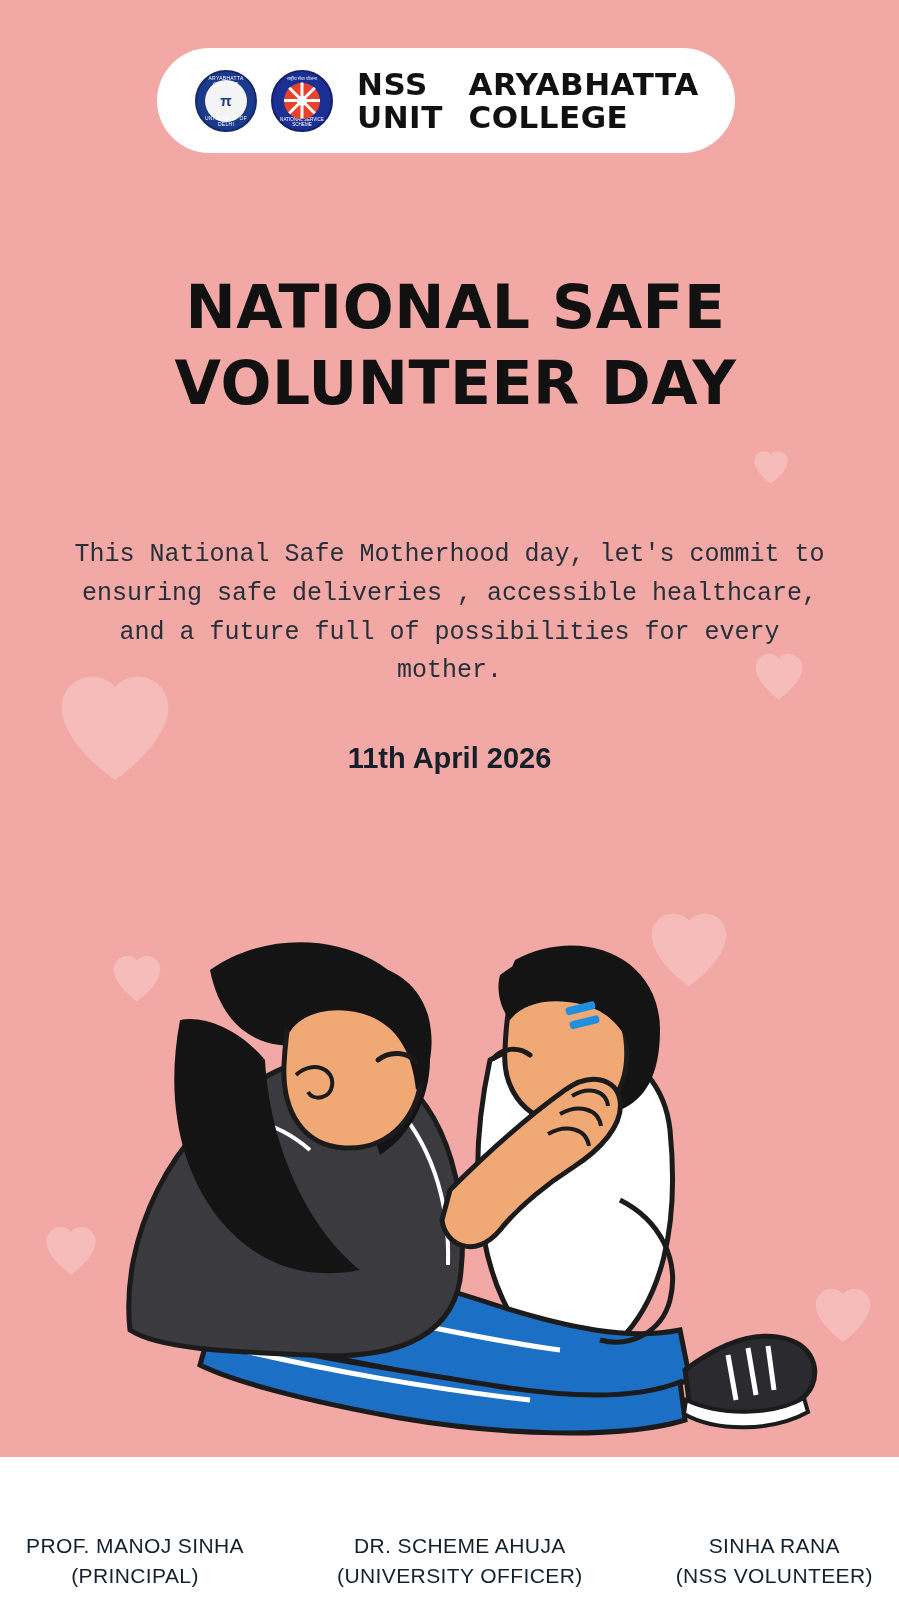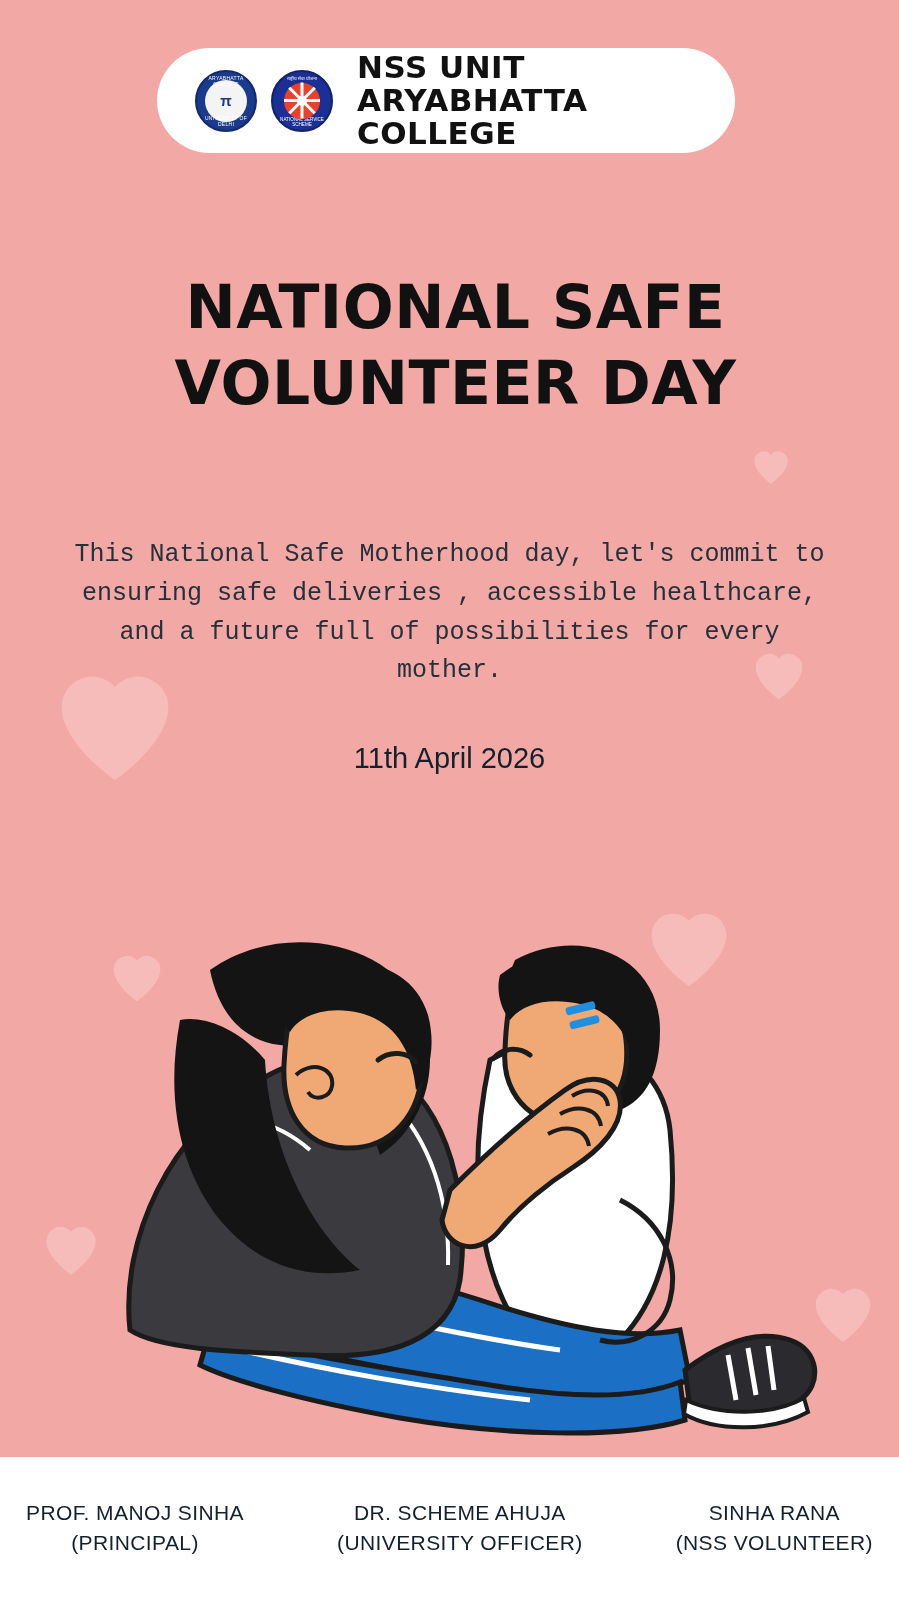--- a/index.html
+++ b/index.html
@@ -92,21 +92,21 @@
   }
   .logo-nss .ring-text {
     position:absolute; inset:0; border-radius:50%;
     font-size:4.6px; color:#ffffff;
   }
   .logo-nss .ring-text span { position:absolute; left:0; right:0; text-align:center; }
   .logo-nss .ring-text .t { top:3px; }
   .logo-nss .ring-text .b { bottom:3px; }
 
   .header-text {
-    display:flex; flex-direction:column;
+    display:flex; flex-direction:row;
     justify-content:center;
     margin-left:10px;
   }
   .header-text .line1,
   .header-text .line2 {
     font-family:"DejaVu Sans", sans-serif;
     font-weight:bold;
     color:#111111;
     letter-spacing:0.5px;
     line-height:1.06;
@@ -140,21 +140,21 @@
     color:#25303a;
     z-index:4;
   }
 
   
   .date {
     position:absolute;
     top:742px; left:0; right:0;
     text-align:center;
     font-family:"Liberation Sans", sans-serif;
-    font-weight:normal;
+    font-weight:bold;
     font-size:29px;
     color:#15202b;
     z-index:4;
   }
 
   
   .illustration {
     position:absolute;
     left:60px; top:900px;
     width:780px; height:560px;
@@ -162,21 +162,21 @@
   }
   .illustration svg { display:block; width:100%; height:100%; }
 
   
   .footer {
     position:absolute;
     left:0; right:0; bottom:0;
     height:142px;
     background:#ffffff;
     display:flex;
-    align-items:center;
+    align-items:flex-end;
     justify-content:space-between;
     padding:8px 26px;
     z-index:6;
     margin-top:16px;
   }
   .credit {
     text-align:center;
     font-family:"Liberation Sans", sans-serif;
     color:#14202b;
     line-height:1.42;

